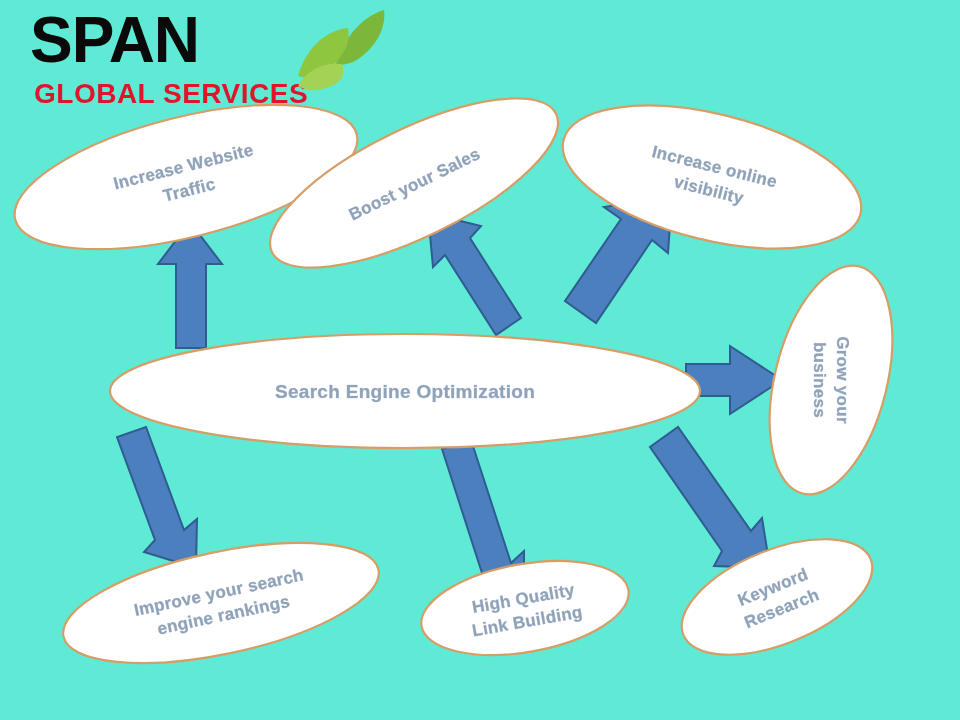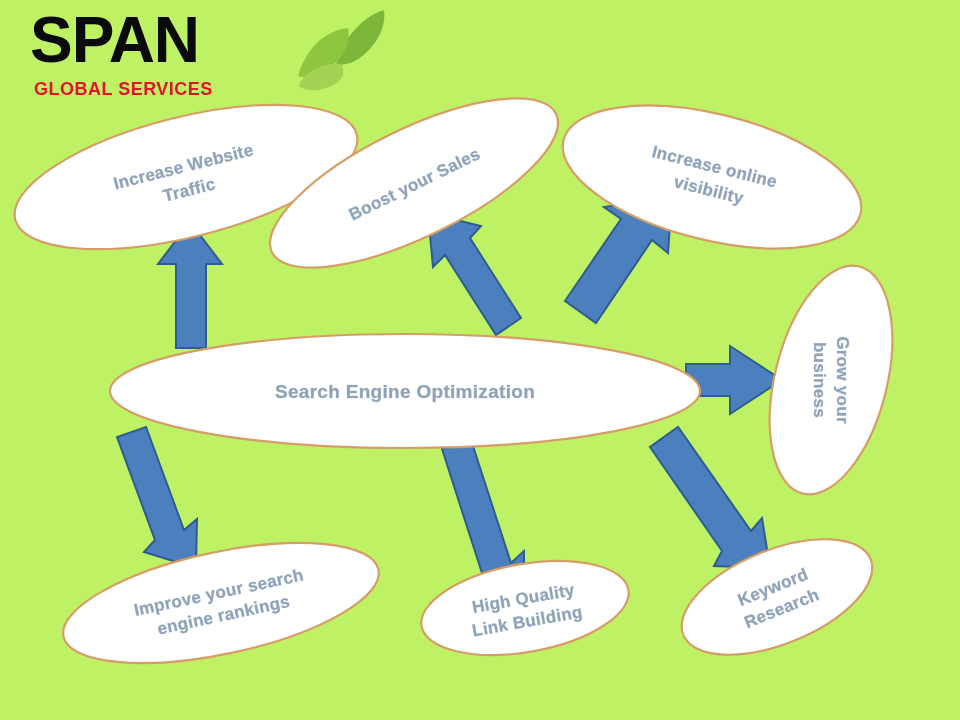--- a/index.html
+++ b/index.html
@@ -10,21 +10,21 @@
   body {
     width: 960px;
     height: 720px;
     overflow: hidden;
     font-family: "Liberation Sans", sans-serif;
   }
   #canvas {
     position: relative;
     width: 960px;
     height: 720px;
-    background: #bef264;
+    background: #5eead4;
   }
 
   
   #logo {
     position: absolute;
     left: 30px;
     top: 6px;
     width: 340px;
     height: 100px;
   }
@@ -38,21 +38,21 @@
     letter-spacing: -1px;
     color: #0a0a0a;
     line-height: 1;
   }
   #logo-sub {
     position: absolute;
     left: 4px;
     top: 74px;
     font-family: "Liberation Sans", sans-serif;
     font-weight: bold;
-    font-size: 18px;
+    font-size: 28px;
     letter-spacing: 0.5px;
     color: #e0152b;
     line-height: 1;
   }
   #logo-leaves {
     position: absolute;
     left: 262px;
     top: 0px;
     width: 96px;
     height: 92px;

